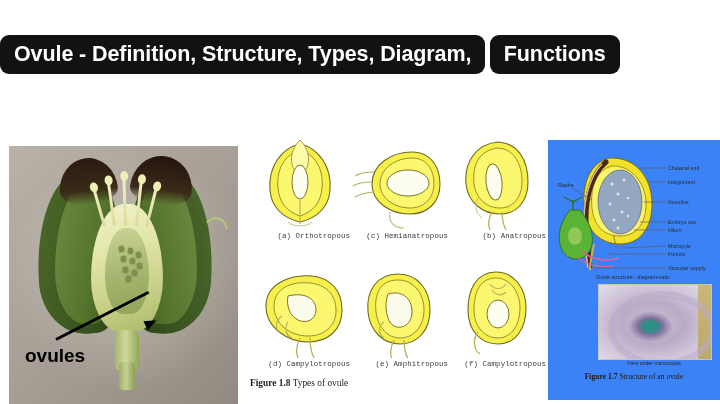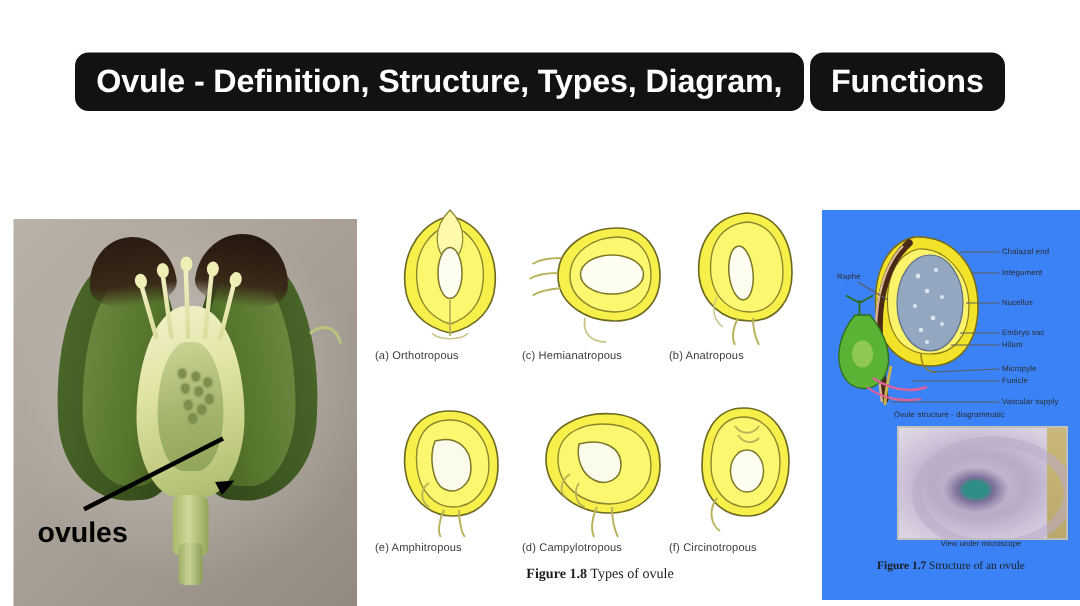--- a/index.html
+++ b/index.html
@@ -7,21 +7,20 @@
     width:720px;height:404px;
     background:#ffffff;
     font-family:"Liberation Sans", sans-serif;
     overflow:hidden;position:relative;
   }
   .page{position:absolute;inset:0;background:#fff;}
 
   
   .title-wrap{
     position:absolute;left:0;top:34px;width:720px;
-    text-align:center;
     line-height:0;
   }
   .title-line{
     display:inline-block;
     background:#121212;
     color:#ffffff;
     font-weight:bold;
     font-size:21.5px;
     line-height:30px;
     padding:4px 14px 5px 14px;
@@ -134,26 +133,26 @@
   .fig18{position:absolute;left:250px;top:138px;width:300px;height:262px;background:#fff;}
   .row{position:absolute;left:0;width:300px;height:112px;}
   .row1{top:0;}
   .row2{top:128px;}
   .cell{position:absolute;width:100px;height:112px;}
   .cell:nth-child(1){left:0;}
   .cell:nth-child(2){left:98px;}
   .cell:nth-child(3){left:196px;}
   .ov-svg{display:block;margin:0 auto;}
   .cap{
-    position:absolute;left:0;width:100%;top:94px;text-align:left;
-    font-size:7.4px;color:#3a3a3a;font-family:Liberation Sans, sans-serif;
+    position:absolute;left:0;width:100%;top:94px;text-align:right;
+    font-size:7.4px;color:#3a3a3a;font-family:Liberation Mono, monospace;
     letter-spacing:.1px;
   }
   .fig18-cap{
-    position:absolute;left:0;top:240px;width:300px;text-align:center;
+    position:absolute;left:0;top:240px;width:300px;
     font-size:9.4px;color:#1c1c1c;font-family:"Liberation Serif", serif;
   }
   .fig18-cap b{font-weight:bold;}
 
   
   .fig17{position:absolute;left:548px;top:140px;width:172px;height:260px;background:#3b82f6;}
   .lbl{
     position:absolute;font-size:5.2px;color:#2b2b2b;white-space:nowrap;
     font-family:"Liberation Sans", sans-serif;letter-spacing:.1px;
   }
@@ -278,53 +277,53 @@
           <path d="M30 60 C26 68 28 76 34 80" fill="none" stroke="#c9c48a" stroke-width="1"></path>
         </svg>
         <div class="cap">(b) Anatropous</div>
       </div>
     </div>
 
     <div class="row row2">
 
       <div class="cell">
         <svg class="ov-svg" width="96" height="92" viewBox="0 0 96 92">
-          <path d="M48 8 C26 8 16 26 18 46 C20 66 34 78 50 78 C68 78 80 64 80 44 C80 24 68 8 48 8 Z" fill="#f7ef4a" stroke="#6d6a22" stroke-width="1.1"></path>
-          <path d="M48 14 C30 14 24 28 26 46 C28 62 38 72 50 72 C64 72 74 60 74 44 C74 28 64 14 48 14 Z" fill="#fbf76e" stroke="#8a8530" stroke-width="0.9"></path>
-          <path d="M38 28 C52 24 62 32 62 46 C62 58 52 64 44 60 C36 56 34 38 38 28 Z" fill="#fbfbec" stroke="#7b7628" stroke-width="1"></path>
-          <path d="M34 56 C28 60 28 68 34 72" fill="none" stroke="#b8b25c" stroke-width="1.2"></path>
-          <path d="M44 74 C40 82 40 90 42 92" fill="none" stroke="#b8b25c" stroke-width="1.3"></path>
-          <path d="M54 74 C54 82 56 90 58 92" fill="none" stroke="#b8b25c" stroke-width="1.3"></path>
-        </svg>
-        <div class="cap">(e) Amphitropous</div>
-      </div>
-
-      <div class="cell">
-        <svg class="ov-svg" width="96" height="92" viewBox="0 0 96 92">
           <path d="M14 40 C14 18 38 8 60 10 C80 12 90 26 90 44 C90 64 76 76 56 76 C36 76 14 62 14 40 Z" fill="#f7ef4a" stroke="#6d6a22" stroke-width="1.1"></path>
           <path d="M22 40 C22 22 40 15 58 17 C76 19 84 30 84 45 C84 60 72 70 56 70 C38 70 22 58 22 40 Z" fill="#fbf76e" stroke="#8a8530" stroke-width="0.9"></path>
           <path d="M36 30 C52 26 64 32 64 44 C64 54 54 58 46 54 C38 50 34 40 36 30 Z" fill="#fbfbec" stroke="#7b7628" stroke-width="1"></path>
           <path d="M30 50 C24 54 22 62 28 66" fill="none" stroke="#b8b25c" stroke-width="1.2"></path>
           <path d="M36 56 C32 62 34 70 40 72" fill="none" stroke="#b8b25c" stroke-width="1.2"></path>
           <path d="M48 72 C44 80 44 88 46 92" fill="none" stroke="#b8b25c" stroke-width="1.3"></path>
           <path d="M58 72 C58 80 60 88 62 92" fill="none" stroke="#b8b25c" stroke-width="1.3"></path>
         </svg>
         <div class="cap">(d) Campylotropous</div>
       </div>
 
       <div class="cell">
         <svg class="ov-svg" width="96" height="92" viewBox="0 0 96 92">
+          <path d="M48 8 C26 8 16 26 18 46 C20 66 34 78 50 78 C68 78 80 64 80 44 C80 24 68 8 48 8 Z" fill="#f7ef4a" stroke="#6d6a22" stroke-width="1.1"></path>
+          <path d="M48 14 C30 14 24 28 26 46 C28 62 38 72 50 72 C64 72 74 60 74 44 C74 28 64 14 48 14 Z" fill="#fbf76e" stroke="#8a8530" stroke-width="0.9"></path>
+          <path d="M38 28 C52 24 62 32 62 46 C62 58 52 64 44 60 C36 56 34 38 38 28 Z" fill="#fbfbec" stroke="#7b7628" stroke-width="1"></path>
+          <path d="M34 56 C28 60 28 68 34 72" fill="none" stroke="#b8b25c" stroke-width="1.2"></path>
+          <path d="M44 74 C40 82 40 90 42 92" fill="none" stroke="#b8b25c" stroke-width="1.3"></path>
+          <path d="M54 74 C54 82 56 90 58 92" fill="none" stroke="#b8b25c" stroke-width="1.3"></path>
+        </svg>
+        <div class="cap">(e) Amphitropous</div>
+      </div>
+
+      <div class="cell">
+        <svg class="ov-svg" width="96" height="92" viewBox="0 0 96 92">
           <path d="M48 6 C28 6 20 24 20 44 C20 64 32 78 50 78 C68 78 78 62 78 42 C78 22 66 6 48 6 Z" fill="#f7ef4a" stroke="#6d6a22" stroke-width="1.1"></path>
           <path d="M48 12 C32 12 26 26 26 44 C26 60 36 72 50 72 C64 72 72 58 72 42 C72 26 62 12 48 12 Z" fill="#fbf76e" stroke="#8a8530" stroke-width="0.9"></path>
           <ellipse cx="50" cy="48" rx="11" ry="14" fill="#fdfdf0" stroke="#7b7628" stroke-width="1"></ellipse>
           <path d="M42 18 C46 24 54 24 58 18" fill="none" stroke="#b8b25c" stroke-width="1.2"></path>
           <path d="M44 24 C48 30 54 30 58 26" fill="none" stroke="#b8b25c" stroke-width="1.2"></path>
           <path d="M30 66 C24 74 26 84 32 88" fill="none" stroke="#b8b25c" stroke-width="1.3"></path>
         </svg>
-        <div class="cap">(f) Circinotropous</div>
+        <div class="cap">(f) Campylotropous</div>
       </div>
     </div>
 
     <div class="fig18-cap">
       <b>Figure 1.8</b><span> Types of ovule</span>
     </div>
   </div>
 
   <div class="fig17">
 

